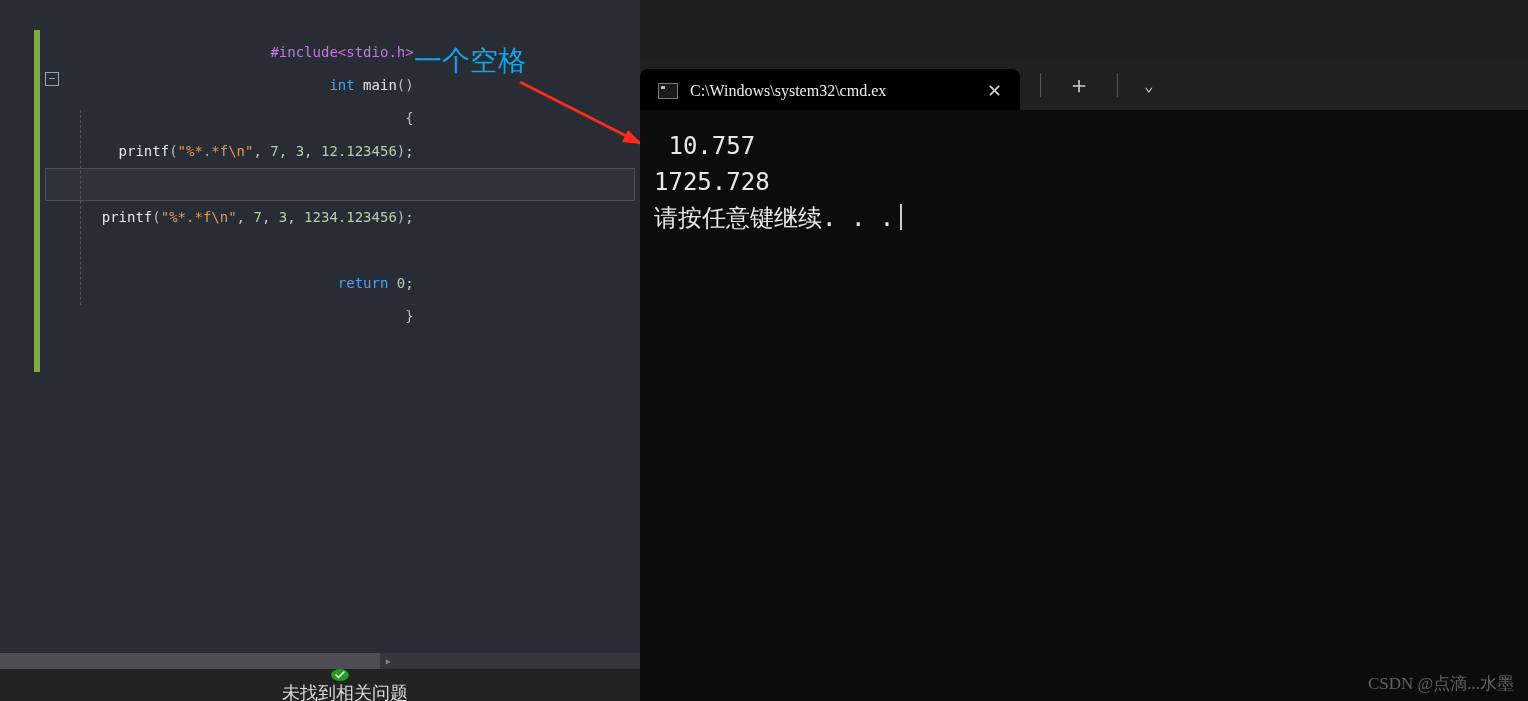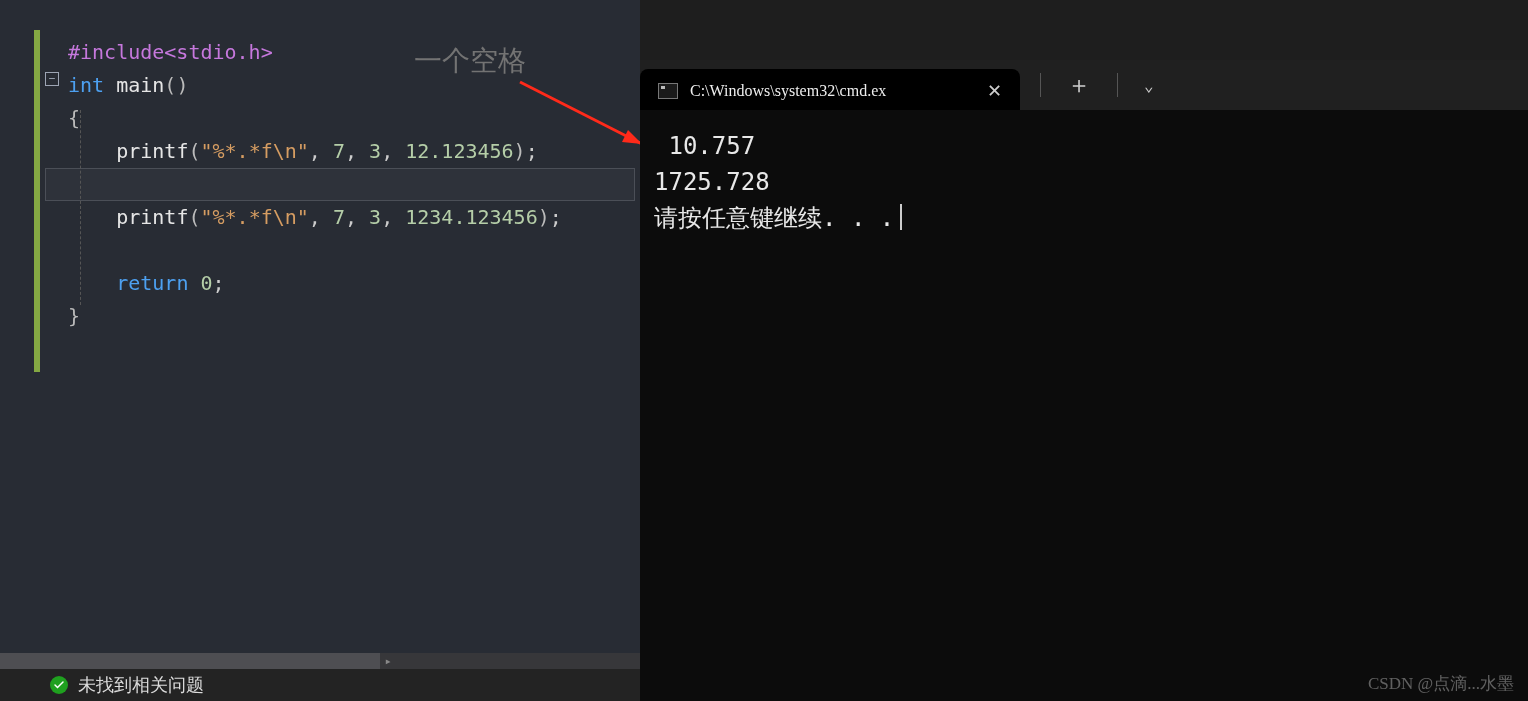--- a/index.html
+++ b/index.html
@@ -15,44 +15,44 @@
     background:#282c34;
   }
   .green-bar { position:absolute; left:34px; top:30px; width:6px; height:342px; background:#84a843; }
   .fold-box {
     position:absolute; left:45px; top:72px; width:14px; height:14px;
     border:1px solid #9da5b4; background:#282c34; font-size:11px; line-height:12px;
     text-align:center; color:#9da5b4;
   }
   pre.code {
     position:absolute; left:68px; top:36px;
-    font-size:20px; line-height:33px; white-space:pre;
-    font-family:"Consolas","SimSun",monospace; color:#cccccc;
+    font-size:14px; line-height:33px; white-space:pre;
+    font-family:"Consolas","SimSun",monospace; color:#cccccc;text-align:right;
   }
   .dline { position:absolute; border-left:1px dashed #555; }
   .dl1 { left:80px; top:110px; height:195px; }
   .c-pre  { color:#c678dd; }
   .c-kw   { color:#4da0f0; }
   .c-id   { color:#e6e6e6; }
   .c-par  { color:#bbbbbb; }
   .c-str  { color:#d69d62; }
   .c-num  { color:#b5cea8; }
   .c-punc { color:#cccccc; }
   .cursor-line {
     position:absolute; left:45px; top:168px; width:590px; height:33px;
     border:1px solid #4b4f57; background:rgba(255,255,255,.03);
   }
   
-  .anno { position:absolute; color:#737373; font-size:28px; font-family:"Microsoft YaHei",sans-serif; line-height:1.5; }
+  .anno { position:absolute; color:#0ea5e9; font-size:28px; font-family:"Microsoft YaHei",sans-serif; line-height:1.5; }
   .redbox { position:absolute; border:3px solid #ff2a1a; }
   
   .statusbar {
     position:absolute; left:0; bottom:0; height:32px; width:640px;
     background:#232323; display:flex; align-items:center; padding-left:50px;
-    color:#dcdcdc; font-size:18px; font-family:"Microsoft YaHei";
+    color:#dcdcdc; font-size:18px; font-family:"Microsoft YaHei";flex-direction:column;
   }
   .status-ok {
     width:18px; height:18px; border-radius:50%; background:#1fa01f; margin-right:10px;
     display:flex; align-items:center; justify-content:center;
   }
   .status-ok svg { width:12px; height:12px; }
   .hscroll {
     position:absolute; left:0px; bottom:32px; height:16px; width:640px;
     background:#37373a;
   }

